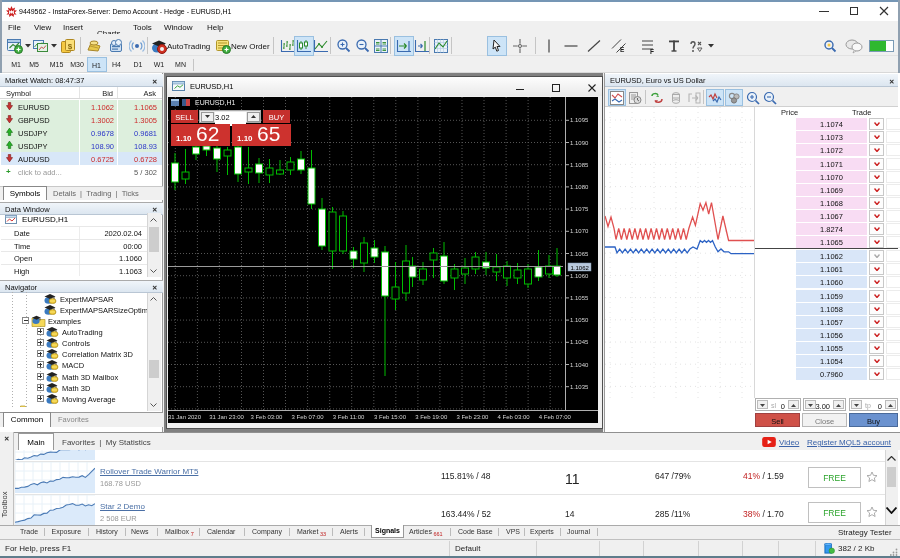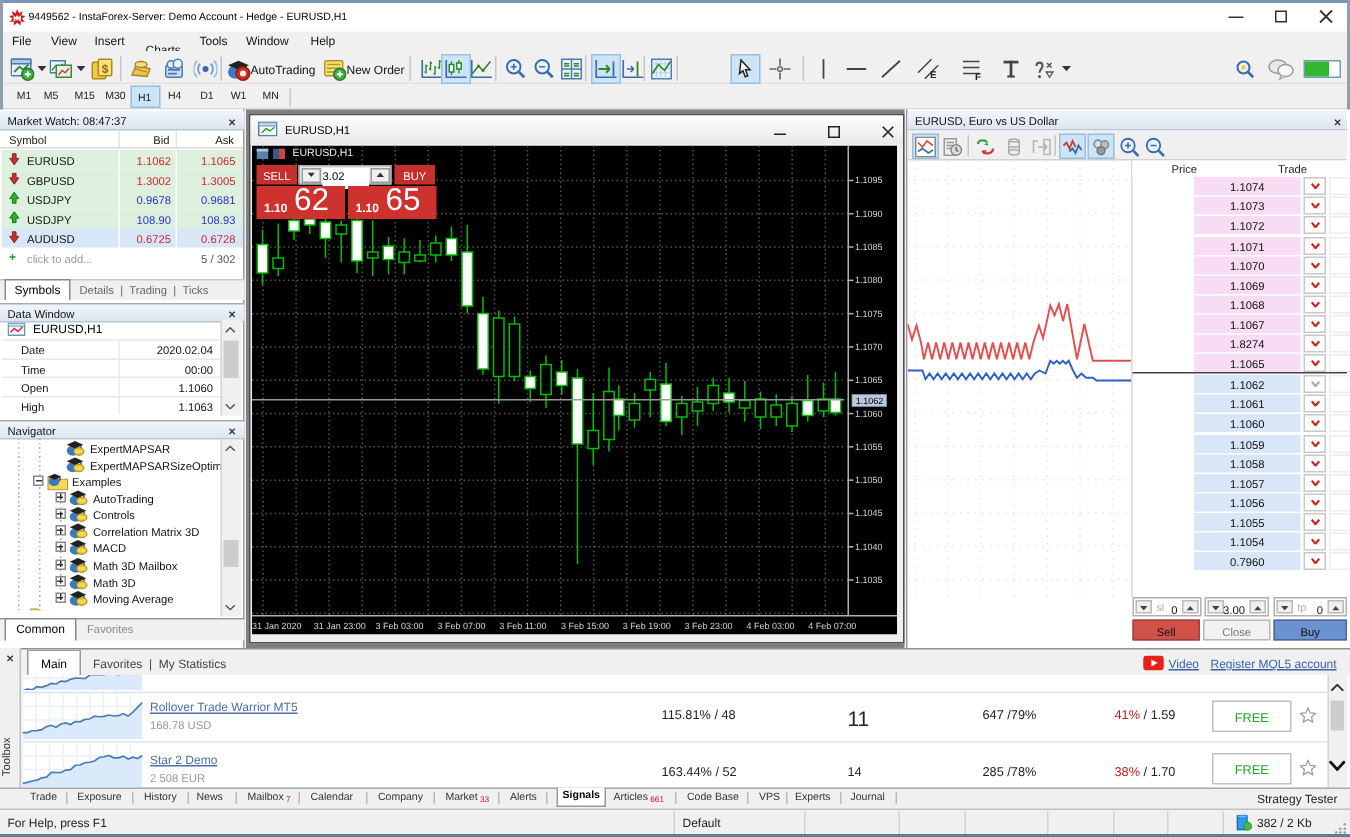--- a/index.html
+++ b/index.html
@@ -1073,21 +1073,21 @@
       <line x1="0" y1="9" x2="80" y2="9" stroke="#e8f1f8" stroke-width="1"></line>
       <line x1="0" y1="18" x2="80" y2="18" stroke="#e8f1f8" stroke-width="1"></line>
       <line x1="0" y1="27" x2="80" y2="27" stroke="#e8f1f8" stroke-width="1"></line>
       <polygon points="0,30 0.0,27.3 3.2,26.6 6.4,25.7 9.6,25.1 12.8,23.6 16.0,23.1 19.2,19.9 22.4,20.0 25.6,20.1 28.8,18.4 32.0,18.1 35.2,15.2 38.4,15.0 41.6,13.5 44.8,13.2 48.0,12.3 51.2,10.0 54.4,9.5 57.6,8.6 60.8,10.2 64.0,10.2 67.2,9.1 70.4,11.0 73.6,9.8 76.8,10.7 80.0,8.7 80,30" fill="#dbeafa"></polygon>
       <polyline points="0.0,27.3 3.2,26.6 6.4,25.7 9.6,25.1 12.8,23.6 16.0,23.1 19.2,19.9 22.4,20.0 25.6,20.1 28.8,18.4 32.0,18.1 35.2,15.2 38.4,15.0 41.6,13.5 44.8,13.2 48.0,12.3 51.2,10.0 54.4,9.5 57.6,8.6 60.8,10.2 64.0,10.2 67.2,9.1 70.4,11.0 73.6,9.8 76.8,10.7 80.0,8.7" fill="none" stroke="#4a7ab5" stroke-width="1.1"></polyline>
     </svg></div>
 <div class="abs" style="left:100px;top:502px;font-size:8px;color:#4a6fa5;text-decoration:underline">Star 2 Demo</div>
 <div class="abs" style="left:100px;top:514px;font-size:7.5px;color:#999">2 508 EUR</div>
 <div class="abs" style="left:441px;top:509px;font-size:8.5px;color:#222">163.44% / 52</div>
 <div class="abs" style="left:565px;top:509px;font-size:8.5px;color:#222">14</div>
-<div class="abs" style="left:655px;top:509px;font-size:8.5px;color:#222">285 /78%</div>
+<div class="abs" style="left:655px;top:509px;font-size:8.5px;color:#222">285 /11%</div>
 <div class="abs" style="left:743px;top:509px;font-size:8.5px"><span style="color:#c02020">38%</span><span style="color:#222"> / 1.70</span></div>
 <div class="abs" style="left:808px;top:502px;width:53px;height:21px;background:#fff;border:1px solid #c0c0c0;font-size:8.5px;text-align:center;padding-top:5px;color:#2aa32a">FREE</div>
 <svg class="abs" width="12" height="12" viewBox="0 0 24 24" style="left:866px;top:506px">
     <path d="M12 2 L14.9 8.6 L22 9.3 L16.7 14 L18.2 21 L12 17.3 L5.8 21 L7.3 14 L2 9.3 L9.1 8.6 Z" fill="#fff" stroke="#999" stroke-width="1.6"></path>
   </svg>
 <div class="abs" style="left:885px;top:450px;width:13px;height:75px;background:#f0f0f0;border-left:1px solid #d5d5d5"></div>
 <svg class="abs" width="9" height="5" viewBox="0 0 9 5" style="left:887px;top:456px">
     <path d="M0.5 4.5 L4.5 0.5 L8.5 4.5" stroke="#333" stroke-width="1.2" fill="none"></path>
   </svg>
 <div class="abs" style="left:887px;top:467px;width:9px;height:20px;background:#cdcdcd"></div>

